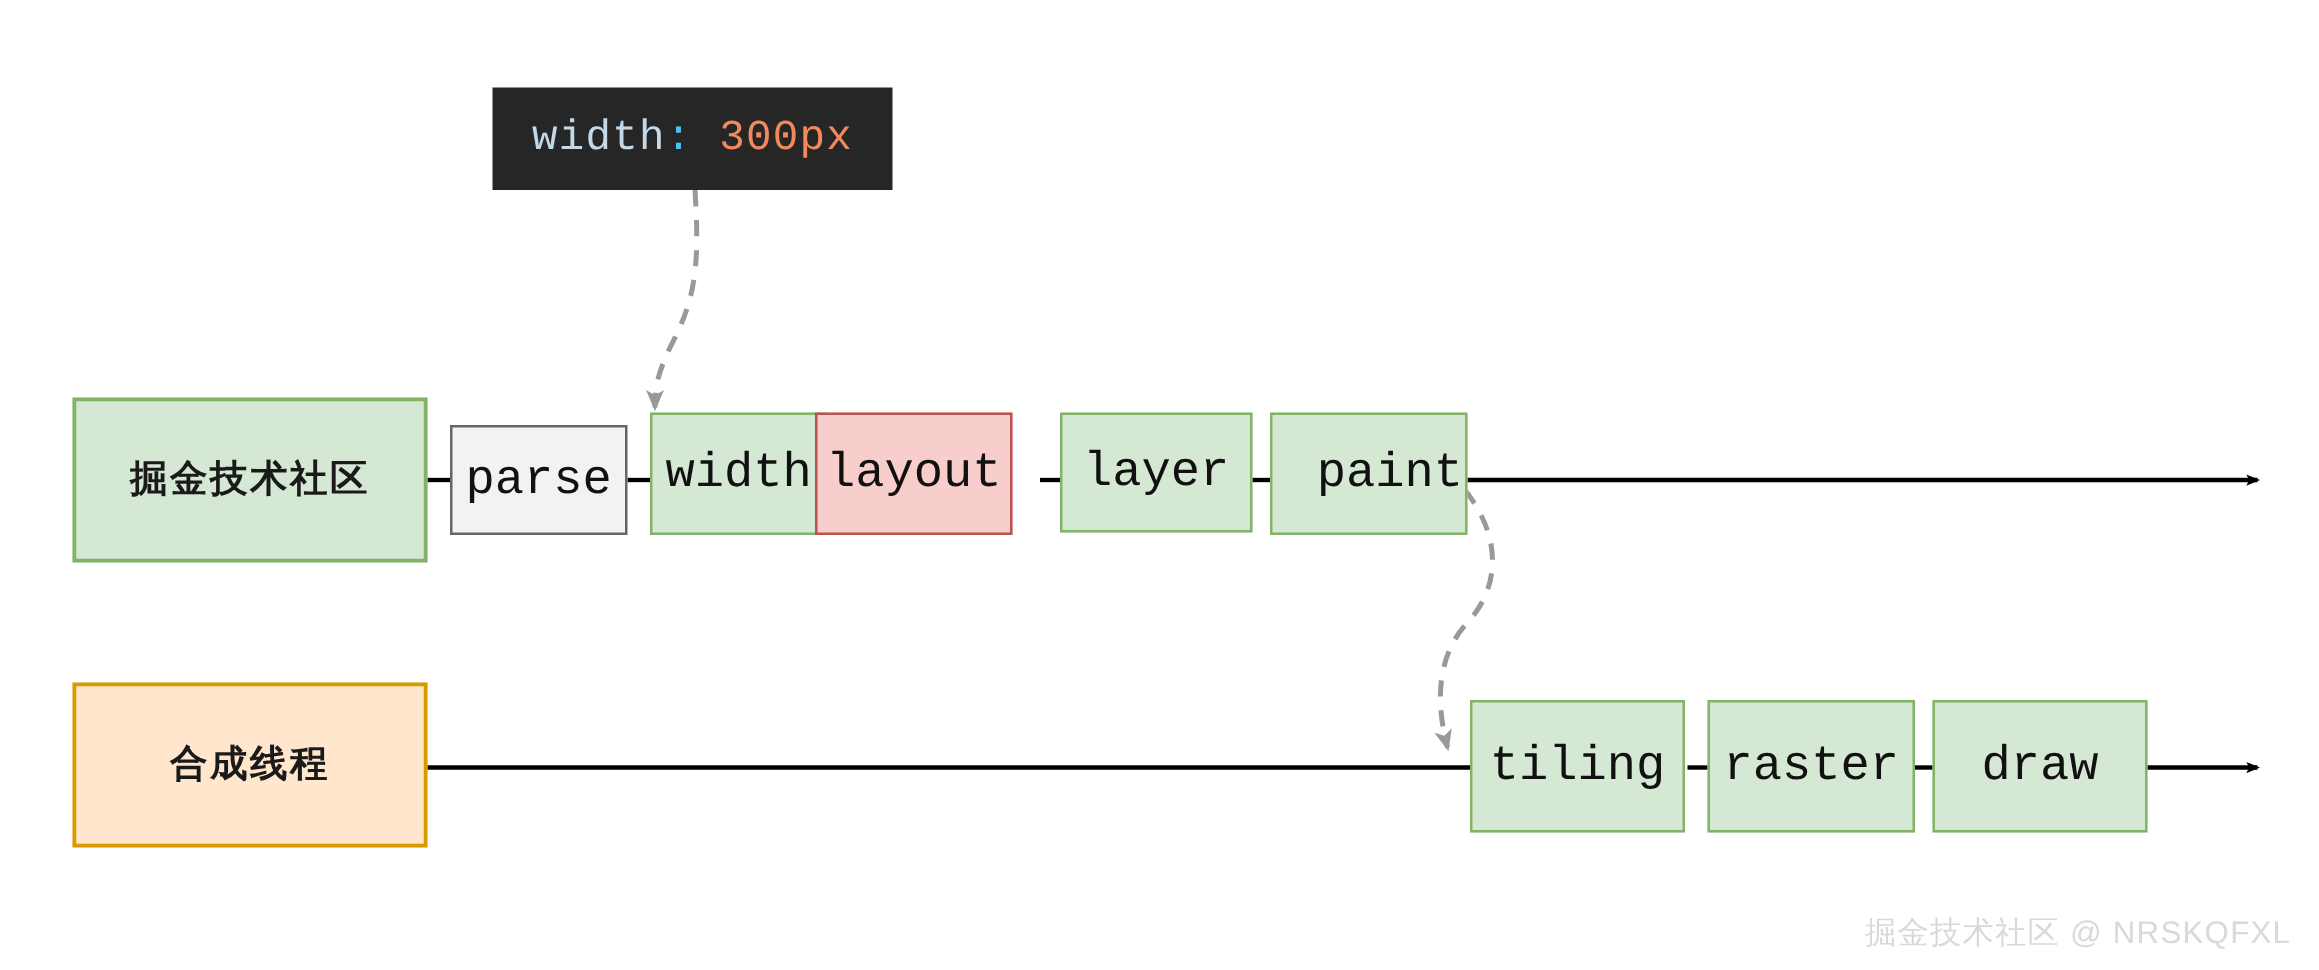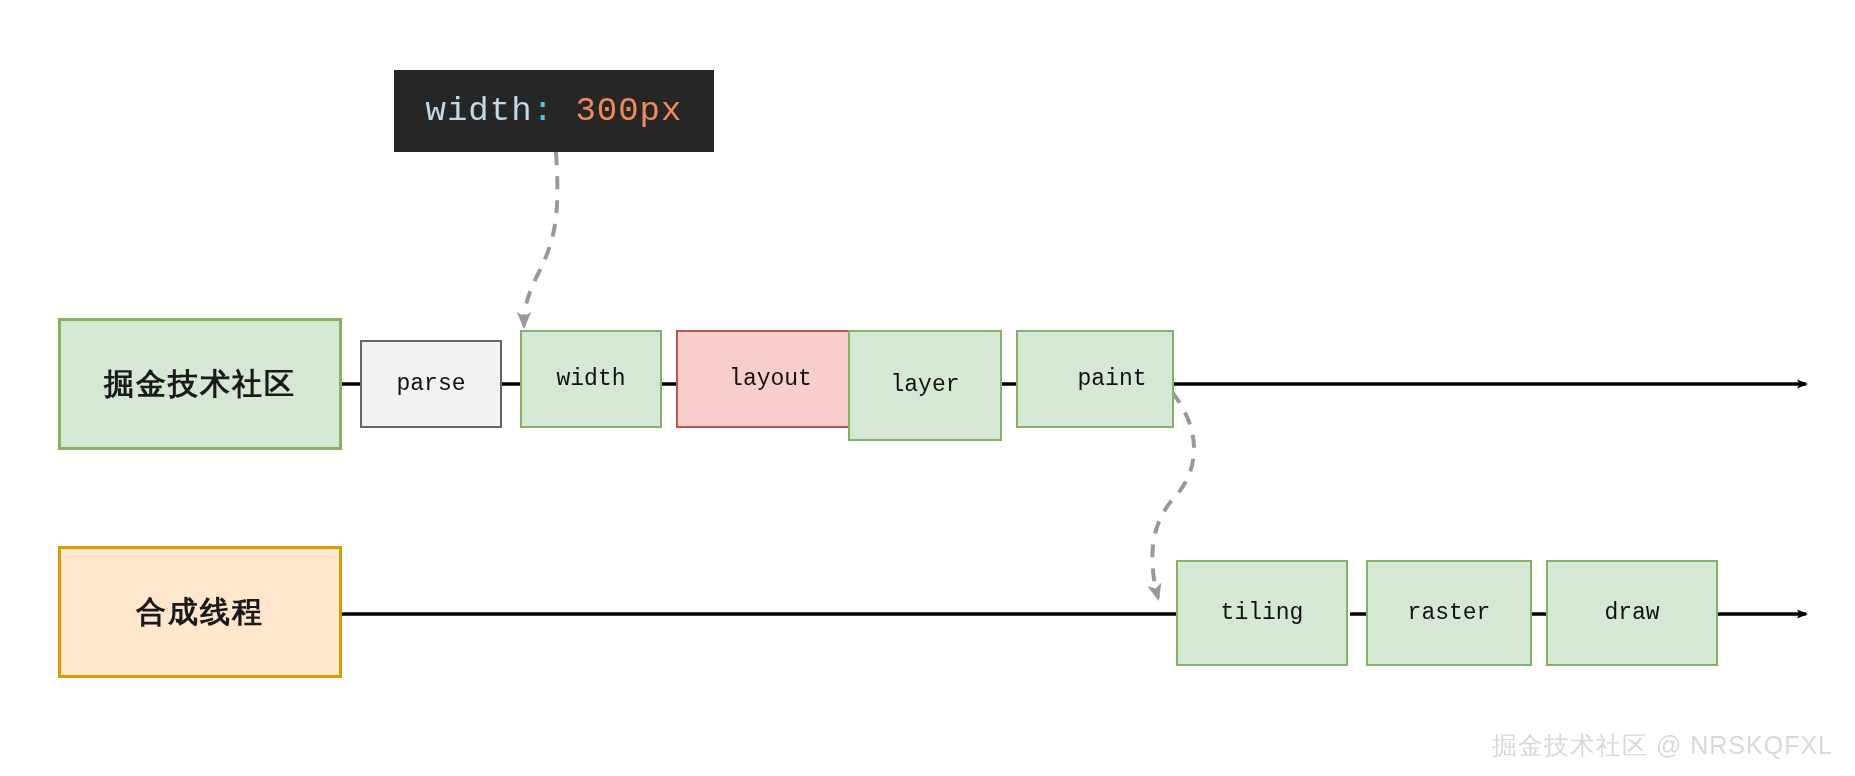--- a/index.html
+++ b/index.html
@@ -62,21 +62,21 @@
     border-color: #d79b00;
   }
 
   
   .stage {
     border-width: 2.5px;
     border-style: solid;
   }
   .stage .node-label {
     font-family: "Liberation Mono", monospace;
-    font-size: 23px;
+    font-size: 39px;
     font-weight: 400;
     color: #111111;
     letter-spacing: 0px;
   }
   .stage-green {
     background: #d5e8d4;
     border-color: #82b366;
   }
   .stage-red {
     background: #f8cecc;
@@ -168,25 +168,25 @@
   </div>
 
   <div class="node stage stage-gray" style="left:360px; top:340px; width:142px; height:88px;">
     <span class="node-label">parse</span>
   </div>
 
   <div class="node stage stage-green" style="left:520px; top:330px; width:142px; height:98px;">
     <span class="node-label">width</span>
   </div>
 
-  <div class="node stage stage-red" style="left:676px; top:330px; width:189px; height:98px;">
+  <div class="node stage stage-red" style="left:652px; top:330px; width:158px; height:98px;">
     <span class="node-label">layout</span>
   </div>
 
-  <div class="node stage stage-green" style="left:848px; top:330px; width:154px; height:111px;">
+  <div class="node stage stage-green" style="left:848px; top:330px; width:154px; height:96px;">
     <span class="node-label">layer</span>
   </div>
 
   <div class="node stage stage-green" style="left:1016px; top:330px; width:158px; height:98px;padding-left:34px;">
     <span class="node-label">paint</span>
   </div>
 
   <div class="node stage stage-green" style="left:1176px; top:560px; width:172px; height:106px;">
     <span class="node-label">tiling</span>
   </div>

